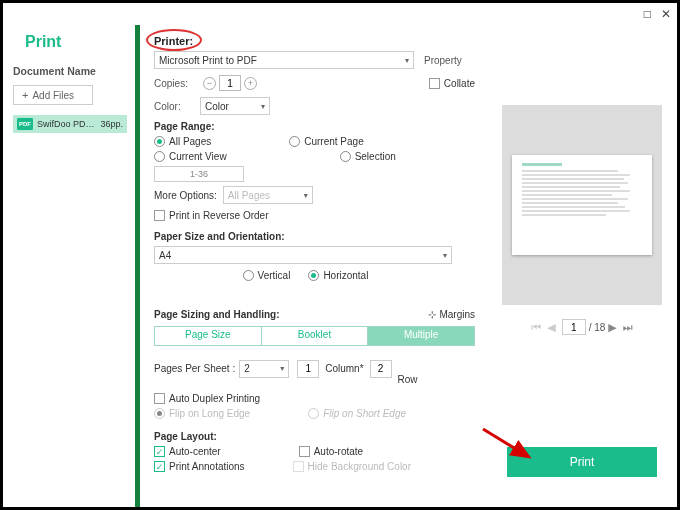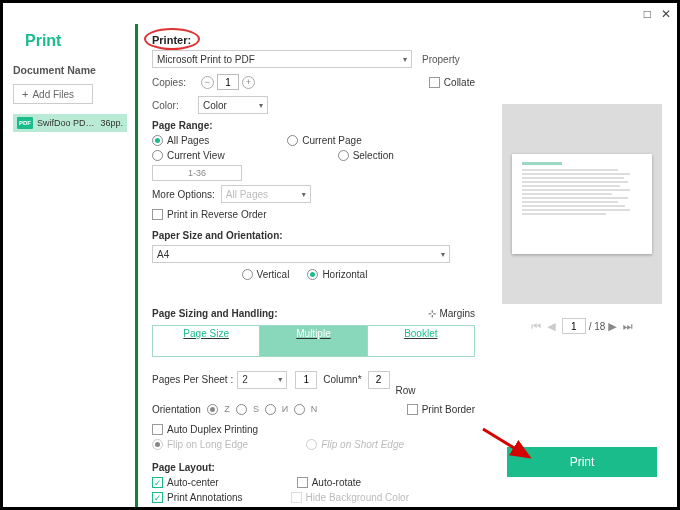--- a/index.html
+++ b/index.html
@@ -32,21 +32,21 @@
   }
   .file-item .pdfico {
     width: 16px; height: 12px; background: #1abc8c; color: #fff; font-size: 6px;
     display: flex; align-items: center; justify-content: center; margin-right: 4px;
     border-radius: 1px; font-weight: 600;
   }
   .file-item .name { flex: 1; white-space: nowrap; overflow: hidden; text-overflow: ellipsis; }
   .file-item .pages { margin-left: 4px; }
   
   .middle {
-    flex: 1; border-left: 3px solid #15803d; padding: 10px 12px 0 14px;
+    flex: 1; border-left: 5px solid #15803d; padding: 10px 12px 0 14px;
     font-size: 10px; color: #333; overflow-y: auto;
   }
   .row { display: flex; align-items: center; margin-bottom: 6px; }
   .row > label.lab { width: 46px; font-size: 10px; color: #555; }
   .printer-label { font-size: 11px; font-weight: 600; color: #222; position: relative; }
   .red-ellipse {
     position: absolute; width: 56px; height: 22px; border: 2px solid #d33;
     border-radius: 50%; left: -8px; top: -6px; pointer-events: none;
   }
   .select {
@@ -72,21 +72,21 @@
     margin-right: 4px; display: inline-flex; align-items: center; justify-content: center;
   }
   .radio.sel::after { content: ""; width: 5px; height: 5px; border-radius: 50%; background: #1abc8c; }
   .radio.selgray::after { content: ""; width: 5px; height: 5px; border-radius: 50%; background: #888; }
   .group-title { font-size: 10px; font-weight: 600; margin: 6px 0 4px 0; }
   .subrow { display: flex; align-items: center; flex-wrap: wrap; }
   .subrow .opt { display: inline-flex; align-items: center; margin-right: 18px; margin-bottom: 4px; font-size: 10px; }
   .range-input { border: 1px solid #ccc; height: 16px; width: 90px; text-align: center; font-size: 9px; color: #888; }
   .more-select { color: #bbb; }
   
-  .tabs { border: 1px solid #9fd9c4; display: flex; height: 32px; text-decoration: underline; }
+  .tabs { border: 1px solid #9fd9c4; display: flex; height: 20px; }
   .tab { flex: 1; text-align: center; font-size: 10px; line-height: 16px; color: #1abc8c; }
   .tab.active { background: #8ad8bb; color: #fff; }
   .tab + .tab { border-left: 1px solid #9fd9c4; }
   .numbox { border: 1px solid #ccc; width: 22px; height: 18px; text-align: center; font-size: 10px; }
   .orient-icon {
     width: 14px; height: 14px; border: 1px solid #aaa; border-radius: 50%;
     margin-right: 2px; display: inline-flex; align-items: center; justify-content: center;
     font-size: 9px; color: #888;
   }
   .disabled { color: #bbb; }
@@ -236,51 +236,36 @@
 
       <div class="row" style="justify-content:space-between;">
         <span class="group-title" style="margin:0;">Page Sizing and Handling:</span>
         <span style="font-size:10px;display:inline-flex;align-items:center;">
           <span style="margin-right:3px;">⊹</span>
           <span>Margins</span>
         </span>
       </div>
       <div class="tabs">
         <div class="tab">Page Size</div>
+        <div class="tab">Booklet</div>
         <div class="tab active">Multiple</div>
-        <div class="tab">Booklet</div>
       </div>
 
       <div class="row" style="margin-top:6px;">
         <span style="margin-right:4px;">Pages Per Sheet :</span>
         <div class="select" style="width:50px;">
           <span>2</span>
           <span class="caret">▾</span>
         </div>
         <input class="numbox" style="margin-left: 8px;" value="1">
         <span style="margin:0 6px;">Column*</span>
         <input class="numbox" value="2" style="">
         <span style="margin-left:6px;margin-top:22px;">Row</span>
       </div>
 
-      <div class="row">
-        <span style="margin-right:6px;">Orientation</span>
-        <span class="radio selgray" style="margin-right:2px;"></span>
-          <span class="orient-icon" style="border:none;">Z</span>
-        <span class="radio" style="margin-right:2px;"></span>
-          <span class="orient-icon" style="border:none;">S</span>
-        <span class="radio" style="margin-right:2px;"></span>
-          <span class="orient-icon" style="border:none;">И</span>
-        <span class="radio" style="margin-right:2px;"></span>
-          <span class="orient-icon" style="border:none;">N</span>
-        <span style="margin-left:auto;display:inline-flex;align-items:center;">
-          <span class="chk"></span>
-          <span>Print Border</span>
-        </span>
-      </div>
 
       <div class="subrow" style="margin-top:8px;">
         <span class="opt">
             <span class="chk"></span>
             <span>Auto Duplex Printing</span>
           </span>
       </div>
       <div class="subrow disabled" style="margin-bottom:8px;">
         <span class="opt">
             <span class="radio selgray"></span>

